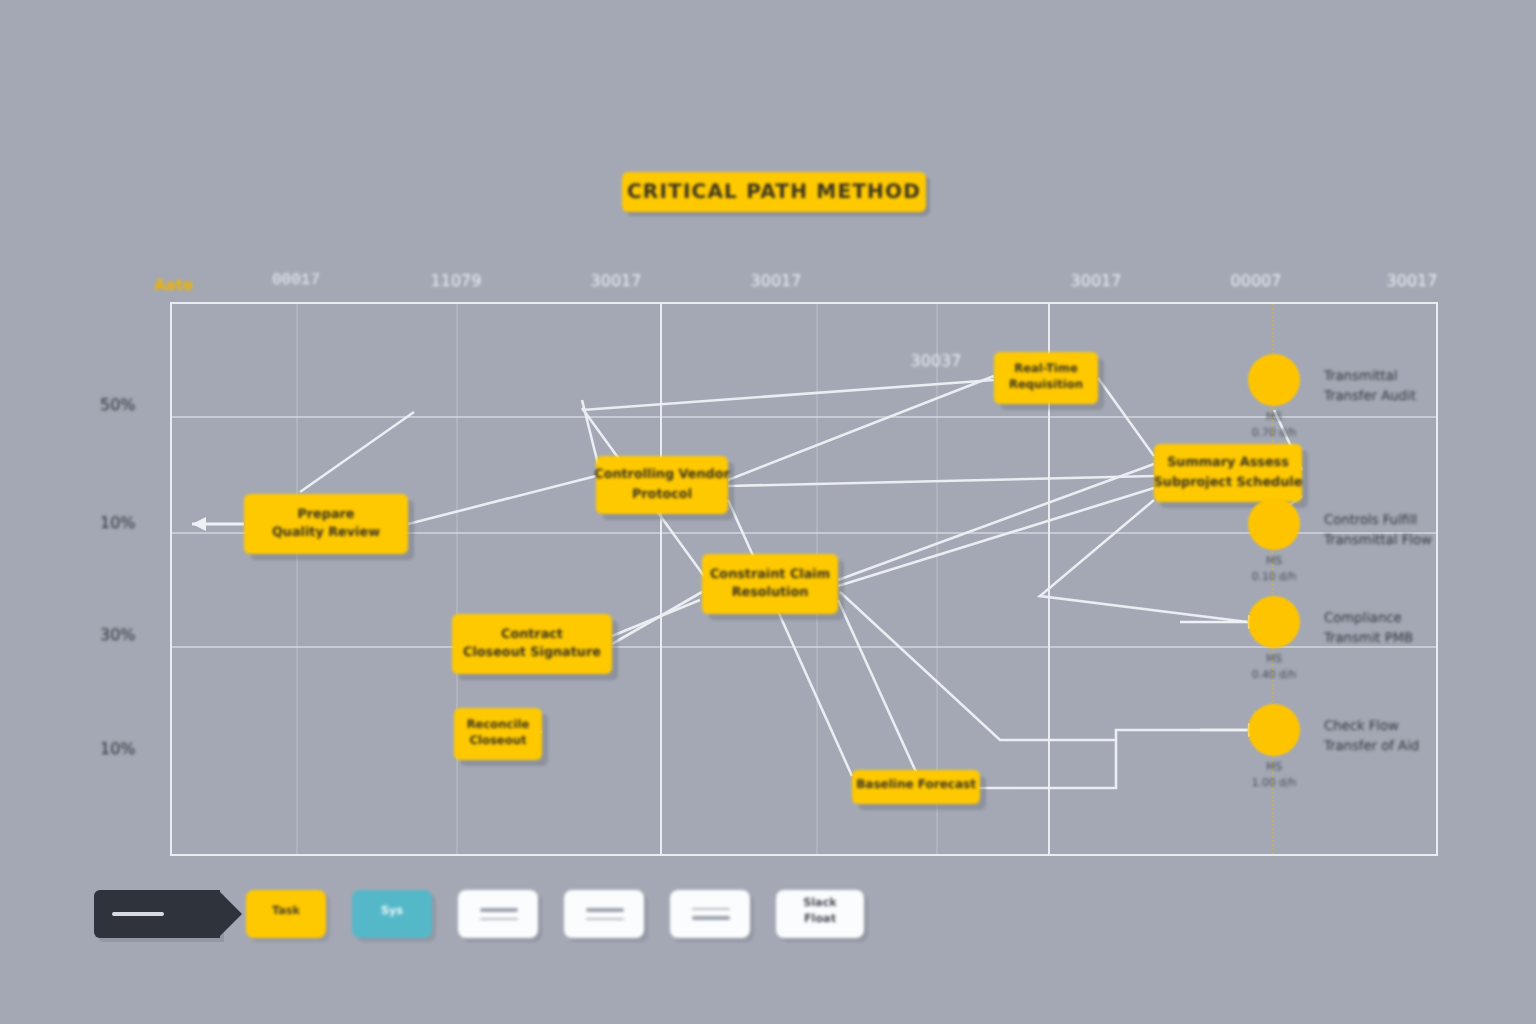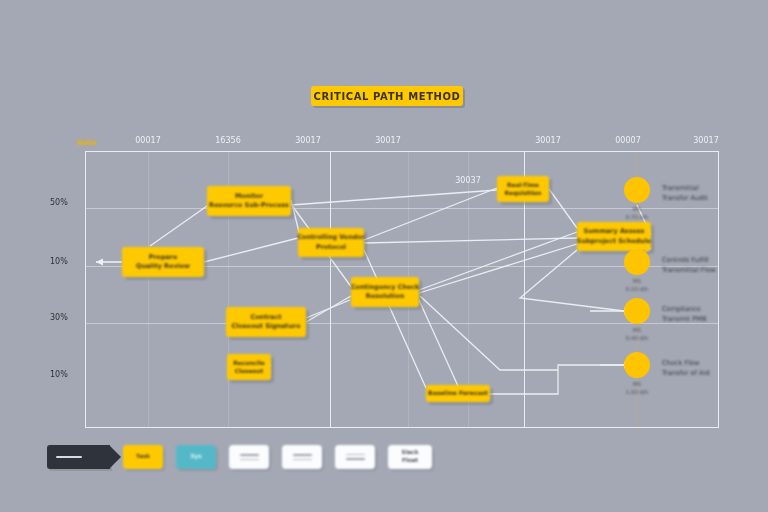--- a/index.html
+++ b/index.html
@@ -162,48 +162,44 @@
     <g fill="#eef1f5">
       <polygon points="624,311 617,307.5 617,314.5" transform="translate(7,0)"></polygon>
       <polygon points="624,365 617,361.5 617,368.5" transform="translate(7,0)"></polygon>
     </g>
     <g stroke="#eef1f5" stroke-width="1.3">
       <line x1="590" y1="311" x2="625" y2="311"></line>
       <line x1="600" y1="365" x2="625" y2="365"></line>
     </g>
   </svg>
 
-  <div class="xlab" style="left:148px;">00017</div>
-  <div class="xlab" style="left:228px;">16356</div>
+  <div class="xlab" style="left:148px;font-family:Liberation Mono, monospace;">00017</div>
+  <div class="xlab" style="left:228px;">11079</div>
   <div class="xlab" style="left:308px;">30017</div>
   <div class="xlab" style="left:388px;">30017</div>
   <div class="xlab" style="left:468px;margin-top:40px;">30037</div>
   <div class="xlab" style="left:548px;">30017</div>
   <div class="xlab" style="left:628px;">00007</div>
   <div class="xlab" style="left:706px;">30017</div>
 
   <div class="ylab" style="top:198px;">50%</div>
   <div class="ylab" style="top:257px;">10%</div>
   <div class="ylab" style="top:313px;">30%</div>
   <div class="ylab" style="top:370px;">10%</div>
 
-  <div class="task" style="left:207px;top:186px;width:84px;height:30px;">
-    <span>Monitor</span>
-    <span>Resource Sub-Process</span>
-  </div>
   <div class="task" style="left:122px;top:247px;width:82px;height:30px;">
     <span>Prepare</span>
     <span>Quality Review</span>
   </div>
   <div class="task" style="left:298px;top:228px;width:66px;height:29px;">
     <span>Controlling Vendor</span>
     <span>Protocol</span>
   </div>
   <div class="task" style="left:351px;top:277px;width:68px;height:30px;">
-    <span>Contingency Check</span>
+    <span>Constraint Claim</span>
     <span>Resolution</span>
   </div>
   <div class="task" style="left:226px;top:307px;width:80px;height:30px;">
     <span>Contract</span>
     <span>Closeout Signature</span>
   </div>
   <div class="task" style="left:227px;top:354px;width:44px;height:26px;font-size:5.8px;">
     <span>Reconcile</span>
     <span>Closeout</span>
   </div>

